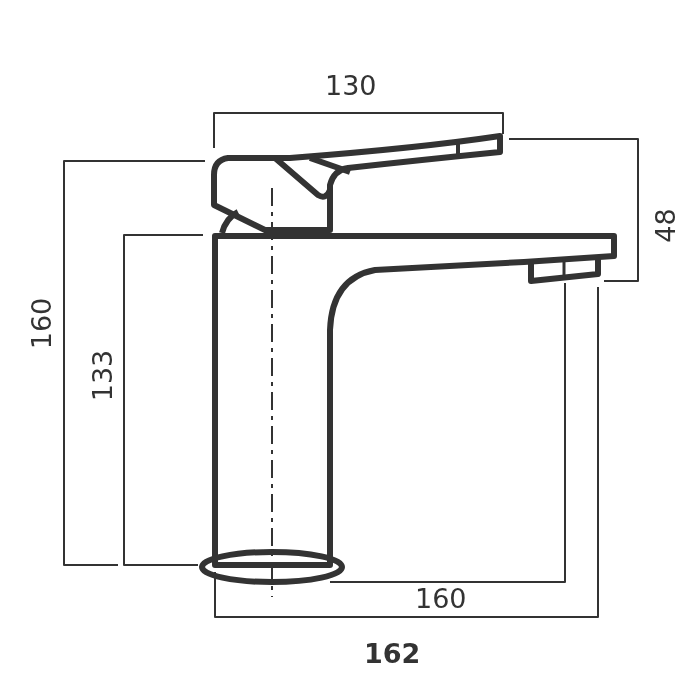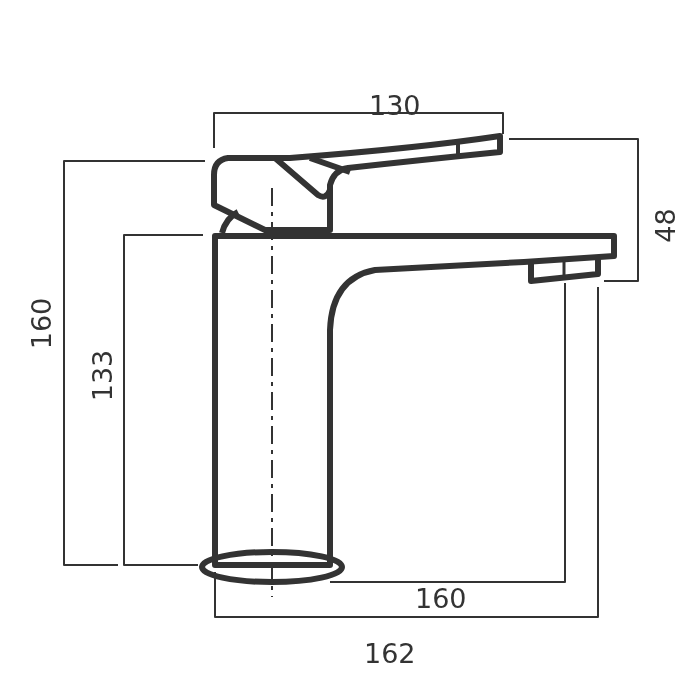--- a/index.html
+++ b/index.html
@@ -43,18 +43,18 @@
       <path d="M310,158 L350,172"></path>
       <line x1="458" y1="143" x2="458" y2="155" stroke-width="4"></line>
 
       <path d="M222,233 Q226,218 238,212"></path>
 
       <ellipse cx="272" cy="567" rx="70" ry="15"></ellipse>
     </g>
   </g>
 </svg>
 
-<div class="dim-label" style="left:325px; top:92px;margin-left:44px;">130</div>
+<div class="dim-label" style="left:325px; top:72px;">130</div>
 <div class="dim-label rot" style="left:648px; top:212px;">48</div>
 <div class="dim-label rot" style="left:16px; top:310px;">160</div>
 <div class="dim-label rot" style="left:77px; top:362px;">133</div>
 <div class="dim-label" style="left:415px; top:585px;">160</div>
-<div class="dim-label" style="left:364px; top:640px;">162</div>
+<div class="dim-label" style="left:364px; top:640px;font-weight:bold;">162</div>
 
 </body></html>

